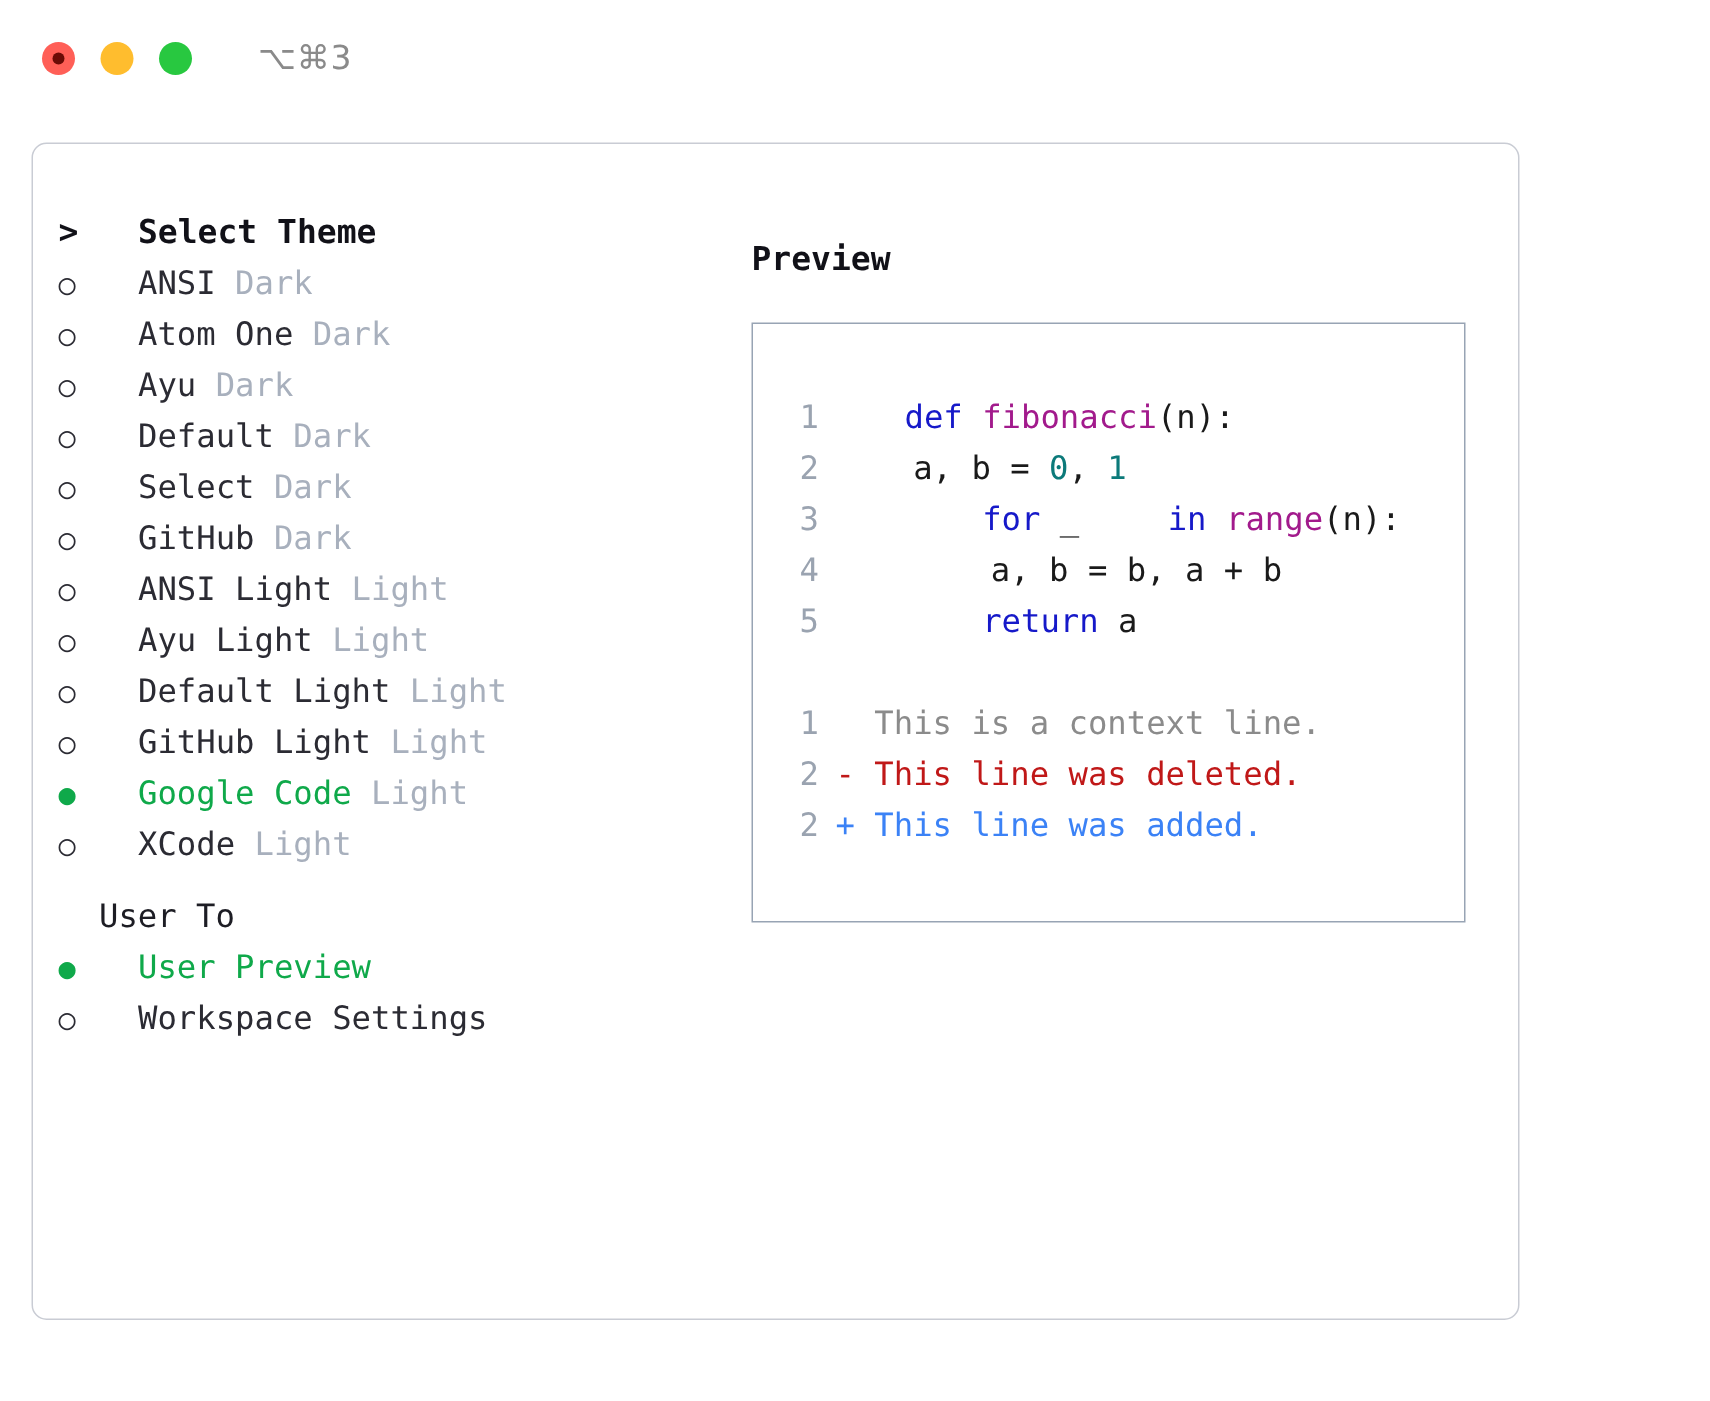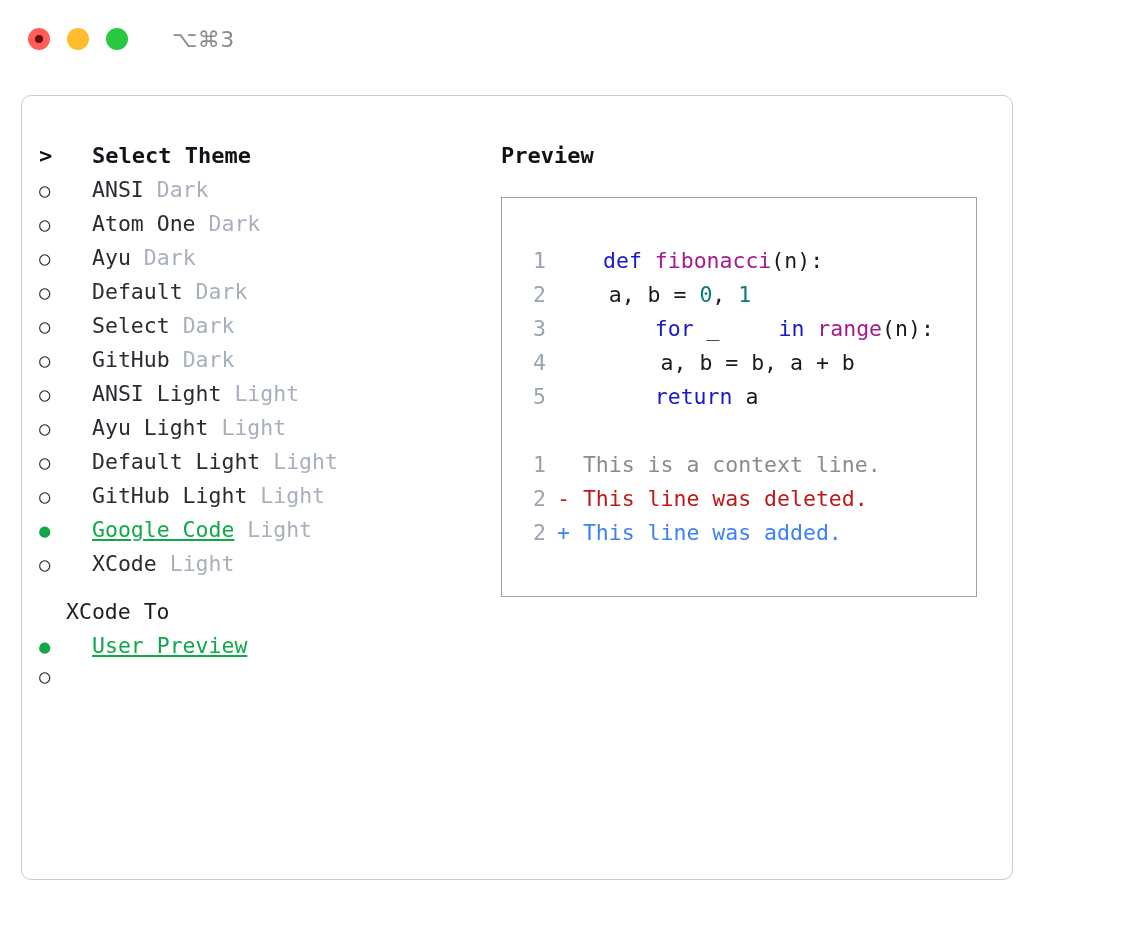--- a/index.html
+++ b/index.html
@@ -105,21 +105,21 @@
   }
   .marker.prompt {
     color: #111118;
     font-weight: bold;
     font-size: 22px;
   }
   .marker.sel { color: #0fa94a; }
   .row .label   { color: #2b2b33; margin-left: 26px; }
   .row .tag     { color: #a8b0bd; }
   .row.header .label { font-weight: bold; color: #111118; font-size: 22px; }
-  .row.selected .label { color: #0fa94a; text-decoration: underline; }
+  .row.selected .label { color: #0fa94a; }
   .group-title {
     display: flex;
     align-items: baseline;
     height: 34px;
     font-size: 21.5px;
     color: #1d1d24;
     white-space: pre;
   }
   .group-title .marker { color: transparent; }
   .spacer-sm { height: 14px; }
@@ -130,21 +130,21 @@
     line-height: 34px;
     color: #9aa5b4;
     width: 410px;
     white-space: pre-wrap;
   }
 
   
   #right-col {
     position: absolute;
     left: 479px;
-    top: 43px;
+    top: 61px;
     width: 490px;
   }
   #preview-title {
     font-size: 22px;
     font-weight: bold;
     color: #111118;
     height: 34px;
     line-height: 34px;
   }
   #preview-box {
@@ -224,26 +224,26 @@
             <div class="row"><span class="marker">○</span><span class="label">Default Light</span><span> </span><span class="tag">Light</span></div>
             <div class="row"><span class="marker">○</span><span class="label">GitHub Light</span><span> </span><span class="tag">Light</span></div>
             <div class="row selected"><span class="marker sel">●</span><span class="label">Google Code</span><span> </span><span class="tag">Light</span></div>
             <div class="row"><span class="marker">○</span><span class="label">XCode</span><span> </span><span class="tag">Light</span></div>
           </div>
 
         <div class="spacer-sm"></div>
 
         <div class="group-title">
           <span class="marker">&nbsp;</span>
-          <span class="label">XCode To</span>
+          <span class="label">User To</span>
         </div>
 
         <div id="apply-list">
             <div class="row selected"><span class="marker sel">●</span><span class="label">User Preview</span></div>
-            <div class="row"><span class="marker">○</span></div>
+            <div class="row"><span class="marker">○</span><span class="label">Workspace Settings</span></div>
           </div>
 
         <div class="spacer-md"></div>
 
       </div>
 
       <div id="right-col">
         <div id="preview-title">Preview</div>
 
         <div id="preview-box">

